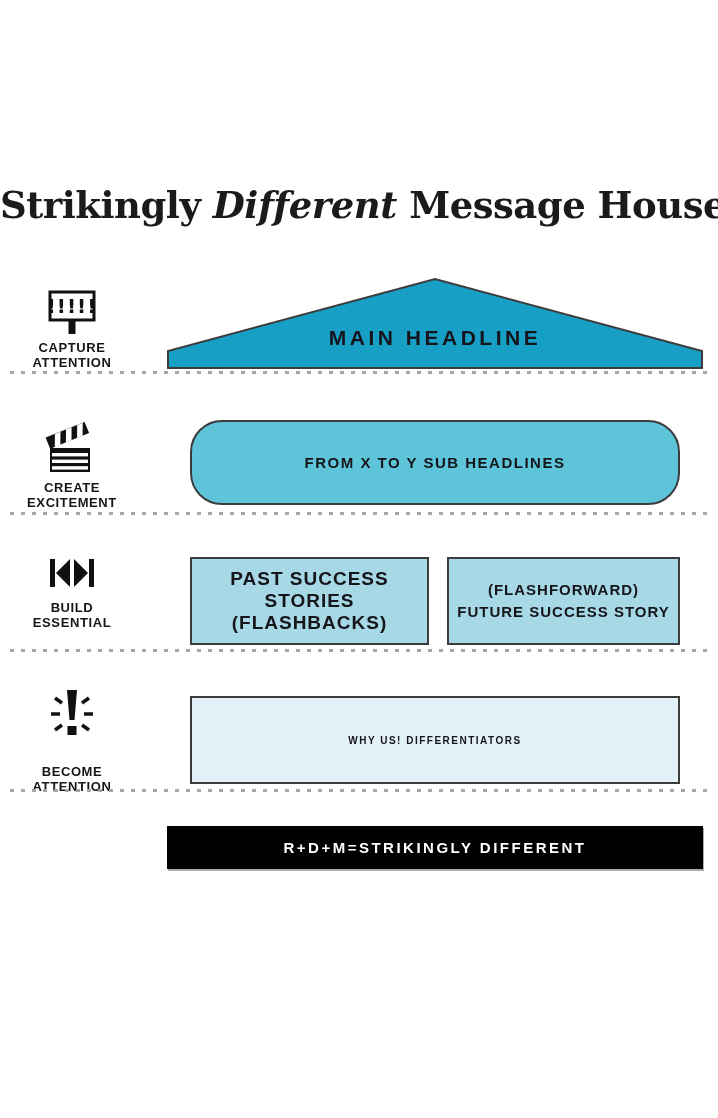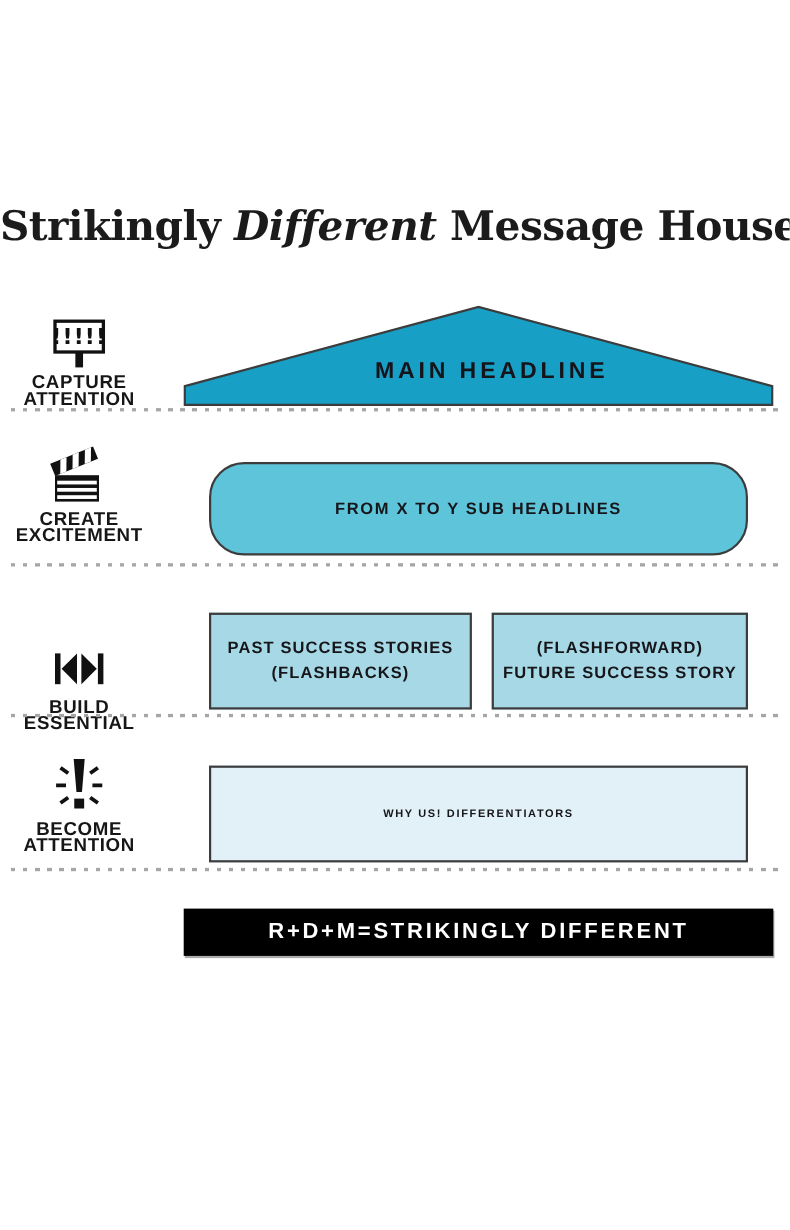--- a/index.html
+++ b/index.html
@@ -13,55 +13,55 @@
     color:#1b1b1b; letter-spacing:-0.5px; white-space:nowrap;
   }
   .title .em { font-style:italic; }
 
   
   .side {
     position:absolute; left:13px; width:118px;
     display:flex; flex-direction:column; align-items:center; text-align:center;
   }
   .side-1 { top:290px; }
-  .side-2 { top:404px; }
-  .side-3 { top:593px; }
+  .side-2 { top:420px; }
+  .side-3 { top:558px; }
   .side-4 { top:686px; }
   .side-label {
-    margin-top:4px; font-size:17px; font-weight:bold; letter-spacing:0.6px;
+    margin-top:4px; font-size:13px; font-weight:bold; letter-spacing:0.6px;
     line-height:15px; color:#161616;
   }
   .side-3 .side-label { margin-top:12px; }
-  .side-4 .side-label { margin-top:2px; }
+  .side-4 .side-label { margin-top:20px; }
   .side-label span { display:block; }
 
   
   .roof-svg { position:absolute; left:166px; top:277px; width:538px; height:93px; }
   .roof-label {
-    position:absolute; left:178px; top:326px; width:538px; text-align:center;
+    position:absolute; left:166px; top:326px; width:538px; text-align:center;
     font-size:21px; font-weight:bold; letter-spacing:3.5px; color:#14141a;
   }
 
   
   .box {
     position:absolute; box-sizing:border-box; border:2px solid #3c3c3c;
     display:flex; flex-direction:column; align-items:center; justify-content:center;
     text-align:center; font-weight:bold; color:#15151a;
   }
   .box-sub    { left:190px; top:420px; width:490px; height:85px; background:#5ec4da; font-size:15px; letter-spacing:1.5px;border-radius:32px; }
-  .box-past   { left:190px; top:557px; width:239px; height:88px; background:#a7d8e6; font-size:15px; letter-spacing:1px; line-height:22px; }
+  .box-past   { left:190px; top:557px; width:239px; height:88px; background:#a7d8e6; font-size:19px; letter-spacing:1px; line-height:22px; }
   .box-future { left:447px; top:557px; width:233px; height:88px; background:#a7d8e6; font-size:15px; letter-spacing:1px; line-height:22px; }
   .box-why    { left:190px; top:696px; width:490px; height:88px; background:#e2f0f7; font-size:10px; letter-spacing:1.5px; }
   .box span { display:block; }
 
   
   .footer-bar {
     position:absolute; left:167px; top:826px; width:536px; height:43px;
     background:#000000; color:#ffffff; display:flex; align-items:center; justify-content:center;
-    font-size:20px; font-weight:bold; letter-spacing:2.5px;
+    font-size:15px; font-weight:bold; letter-spacing:2.5px;
     box-shadow:1px 2px 0 #ababab;
   }
 
   
   .dots {
     position:absolute; left:10px; width:698px; height:3px;
     background-image:repeating-linear-gradient(to right, #a6a6a6 0 4px, transparent 4px 11px);
   }
   .dots-1 { top:371px; } .dots-2 { top:512px; } .dots-3 { top:649px; } .dots-4 { top:789px; }
 

